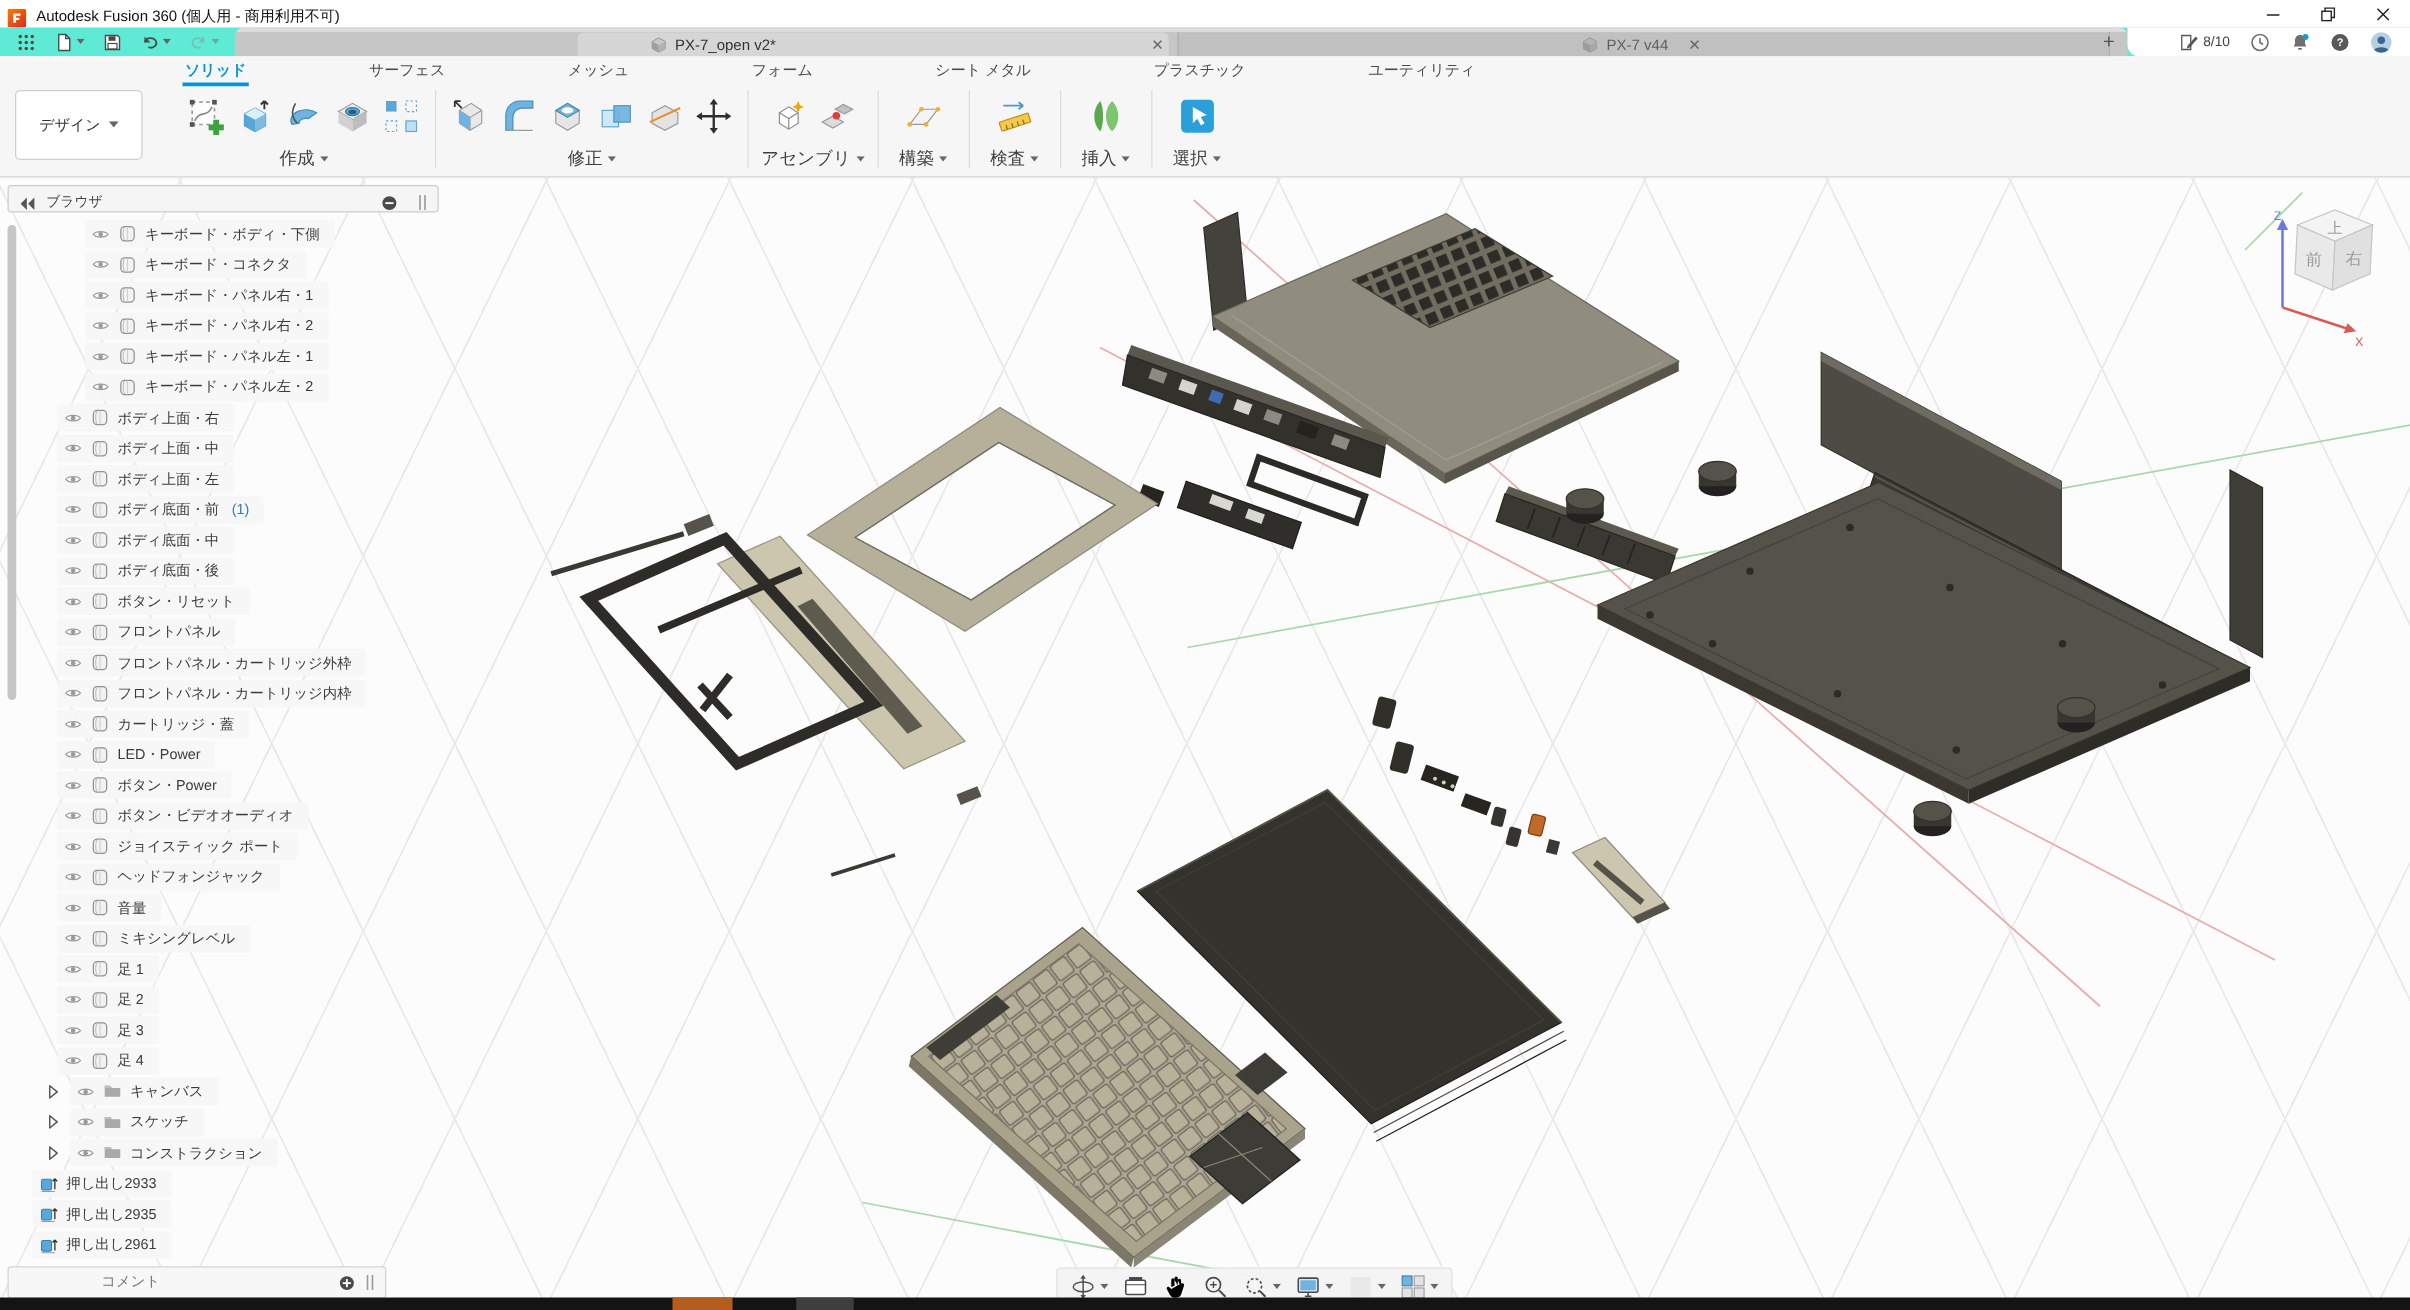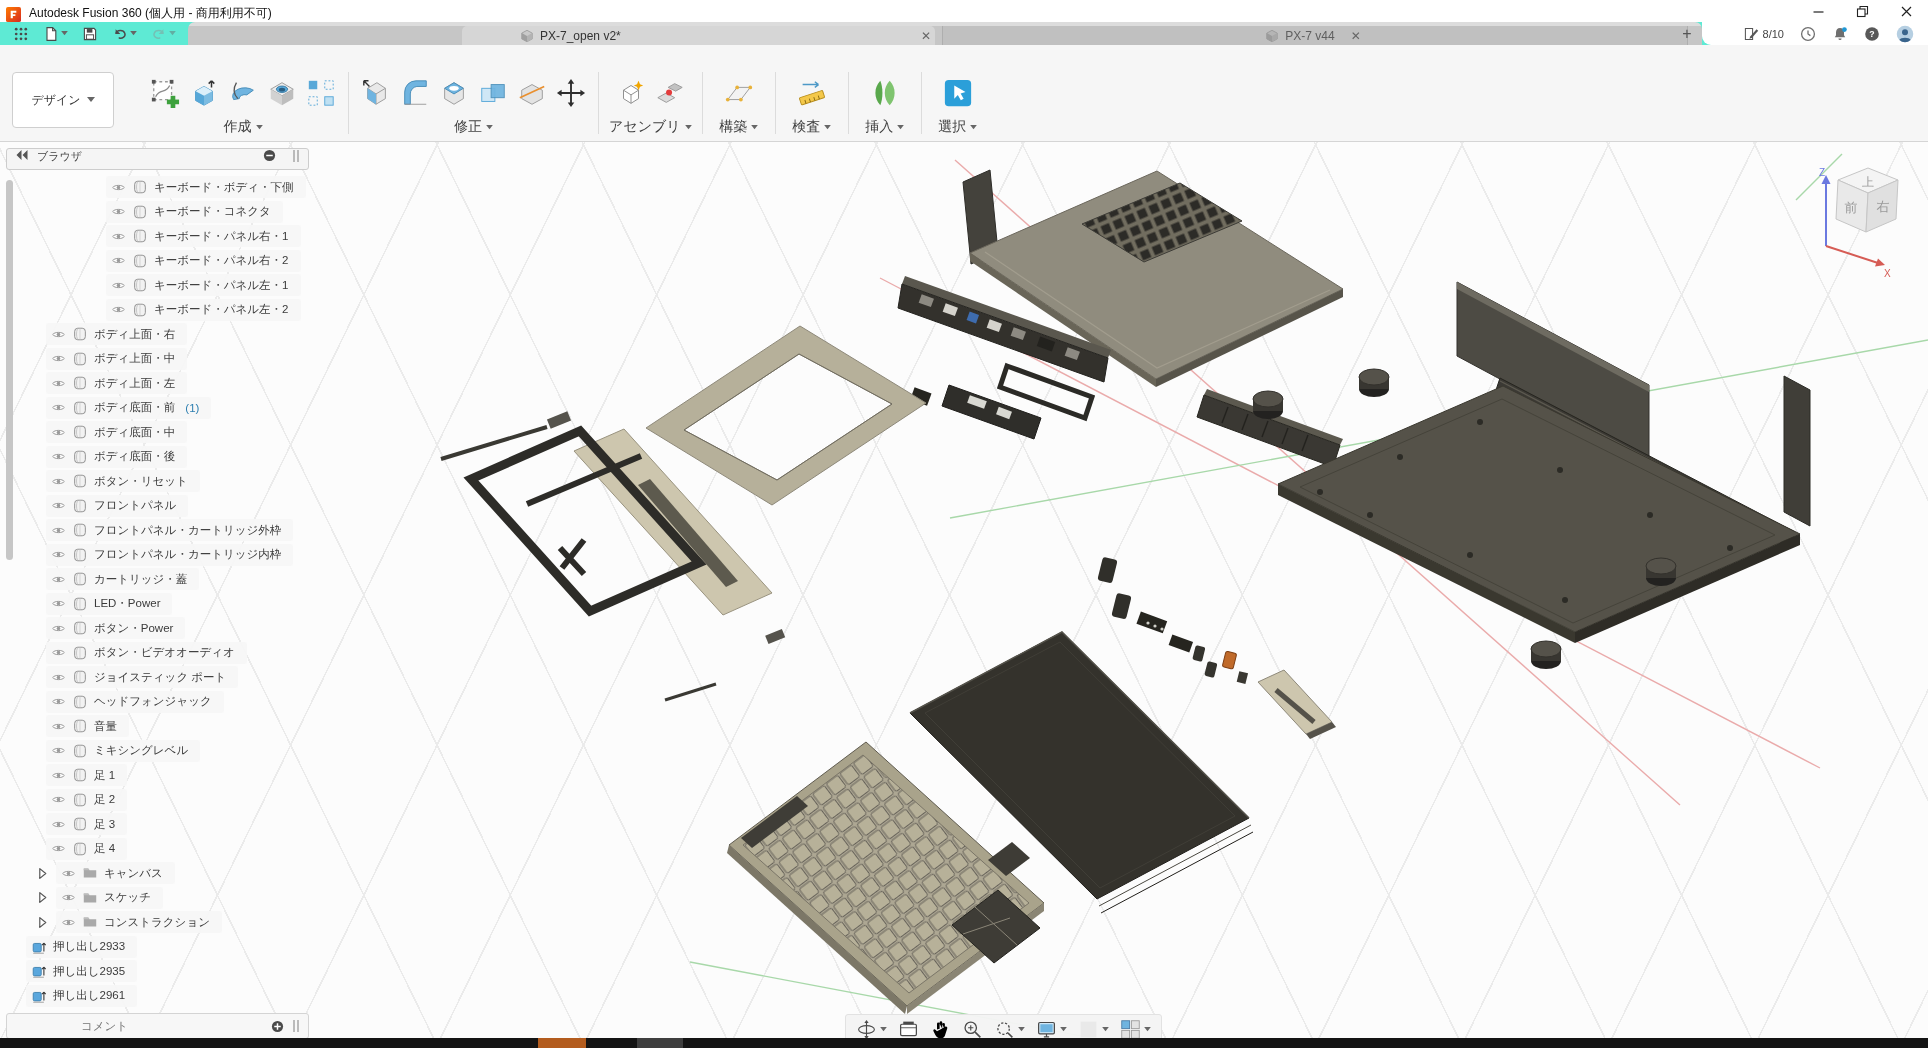--- a/index.html
+++ b/index.html
@@ -60,32 +60,32 @@
   .rgroups{position:absolute;left:148px;top:25px;height:66px;display:flex;align-items:stretch}
   .rgroup{display:flex;flex-direction:column;align-items:center;min-width:52px}
   .gicons{display:flex;gap:5px;align-items:center;height:46px}
   .ribbon-btn{width:34px;height:34px;display:flex;align-items:center;justify-content:center}
   .ribbon-btn svg{width:30px;height:30px}
   .glabel{display:flex;align-items:center;gap:4px;font-size:14px;color:#3f3f3f;margin-top:3px}
   .glabel .caret svg{width:7px;height:5px}
   .gsep{width:1px;background:#dcdcdc;margin:2px 10px}
 
   
-  .browser-hdr{position:absolute;left:6px;top:148px;width:303px;height:22px;background:#f5f5f5;
-     border:1px solid #cdcdcd;border-radius:3px;display:flex;align-items:flex-start;z-index:10;font-size:11px;color:#444}
+  .browser-hdr{position:absolute;left:6px;top:148px;width:345px;height:22px;background:#f5f5f5;
+     border:1px solid #cdcdcd;border-radius:3px;display:flex;align-items:flex-end;z-index:10;font-size:11px;color:#444}
   .browser-hdr .col{margin:0 8px 0 8px;display:flex}
   .browser-hdr .sp{flex:1}
   .browser-hdr svg{display:inline-block}
   .btree{position:absolute;left:0;top:176px;width:330px;z-index:10;display:flex;flex-direction:column;gap:2.5px}
   .brow{height:22px;display:flex;align-items:center}
   .brow .chip{display:inline-flex;align-items:center;gap:6px;background:rgba(246,246,246,.93);
       border-radius:2px;padding:0 12px 0 5px;height:22px;white-space:nowrap;font-size:11.5px;color:#3b3b3b}
   .brow .tri{width:13px;height:13px;margin-right:7px}
   .t-body.ind1{padding-left:46px}
-  .t-body.ind2{padding-left:106px}
+  .t-body.ind2{padding-left:68px}
   .t-folder{padding-left:36px}
   .t-feature{padding-left:26px}
   .brow .eye svg{width:15px;height:15px}
   .brow .tico svg{width:16px;height:16px}
   .brow .sfx{color:#2e7fb0;margin-left:4px}
   .bscroll{position:absolute;left:6px;top:180px;width:7px;height:380px;background:#c6c6c6;
       border-radius:4px;z-index:10}
 
   
   .comment{position:absolute;left:6px;top:1013px;width:303px;height:26px;background:#f7f7f7;
@@ -461,20 +461,29 @@
         <svg viewBox="0 0 24 24">
             <circle cx="12" cy="12" r="11" fill="#b6cfe2"></circle>
             <circle cx="12" cy="9.5" r="4" fill="#39648c"></circle>
             <path d="M4.5 20c1.5-4 13.5-4 15 0a11 11 0 0 1-15 0z" fill="#39648c"></path>
           </svg>
       </span>
     </div>
   </div>
 
   <div class="ribbon">
+    <div class="rtabs">
+        <div class="rtab active">ソリッド</div>
+        <div class="rtab">サーフェス</div>
+        <div class="rtab">メッシュ</div>
+        <div class="rtab">フォーム</div>
+        <div class="rtab">シート メタル</div>
+        <div class="rtab">プラスチック</div>
+        <div class="rtab">ユーティリティ</div>
+      </div>
     <div class="wsbox">
       <span>デザイン</span>
       <span class="caret">
         <svg width="8" height="6" viewBox="0 0 8 6">
             <path d="M0 0h8L4 5z" fill="#666"></path>
           </svg>
         </span>
     </div>
     <div class="rgroups">
         <div class="rgroup">

